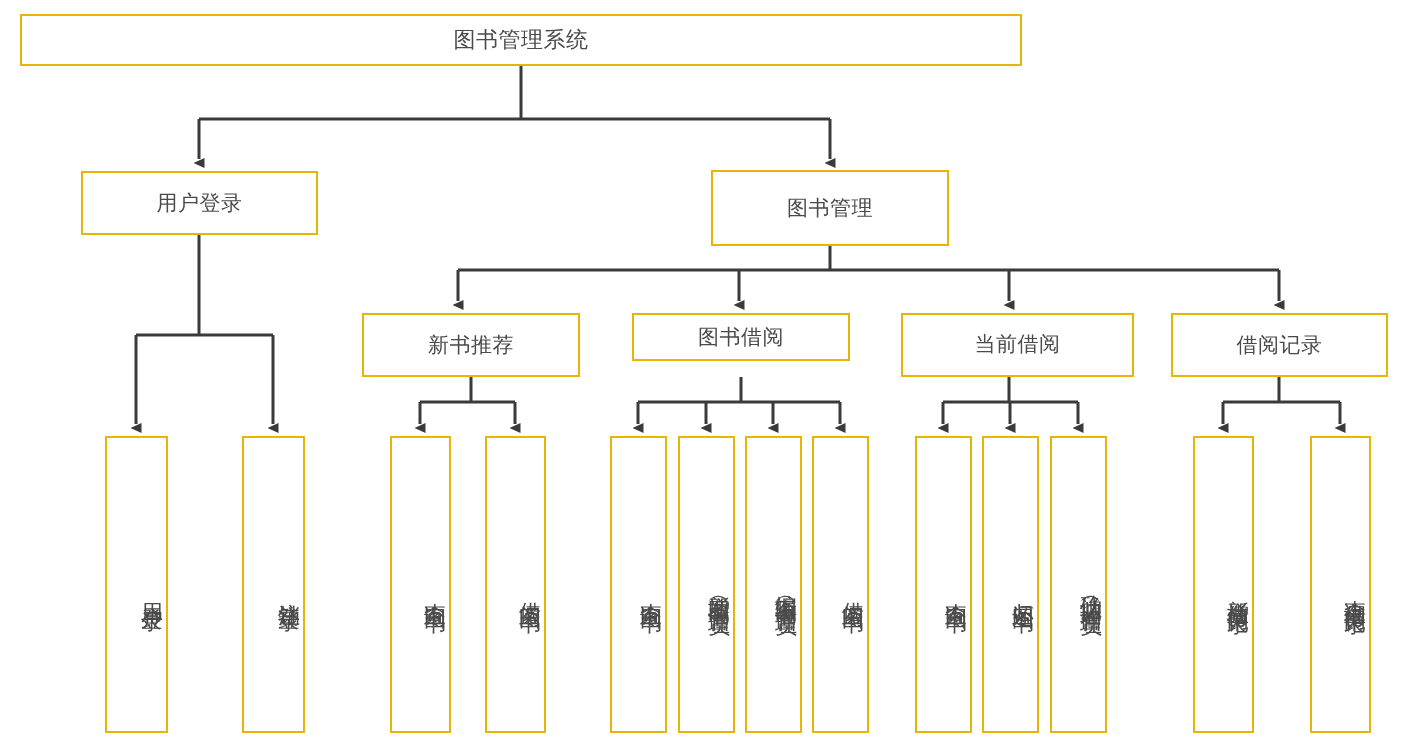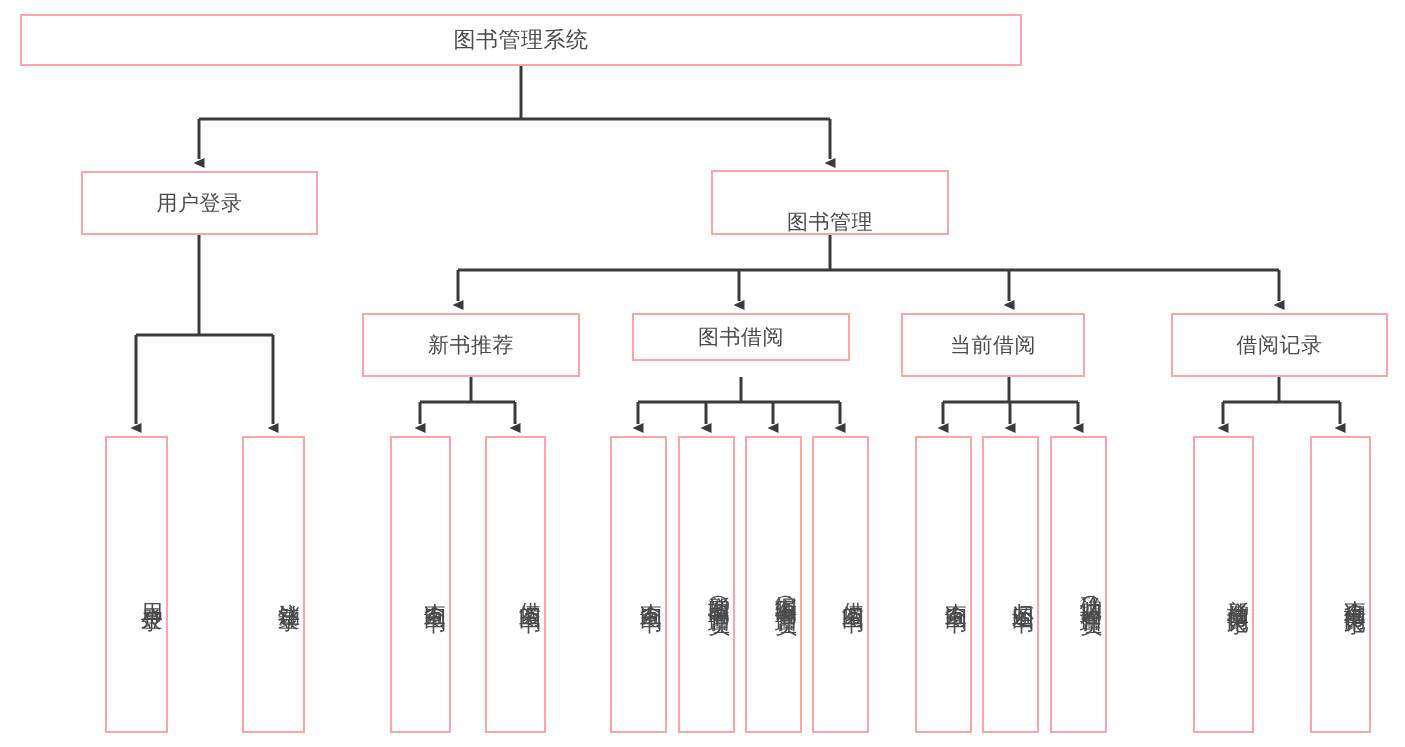--- a/index.html
+++ b/index.html
@@ -20,21 +20,21 @@
   #edges {
     position: absolute;
     left: 0; top: 0;
     width: 1405px;
     height: 747px;
     pointer-events: none;
   }
   .node {
     position: absolute;
     box-sizing: border-box;
-    border: 2px solid #fca5a5;
+    border: 2px solid #eab308;
     background: #ffffff;
     display: flex;
     align-items: center;
     justify-content: center;
     color: #4a4a4a;
     letter-spacing: 0.5px;
   }
   .node.h {
     font-size: 21px;
     line-height: 1.1;
@@ -111,30 +111,30 @@
       </g>
   </svg>
 
   <div id="node-layer">
       <div class="node h root" style="left: 20px; top: 14px; width: 1002px; height: 52px;">
         <span>图书管理系统</span>
       </div>
       <div class="node h" style="left: 81px; top: 171px; width: 237px; height: 64px;">
         <span>用户登录</span>
       </div>
-      <div class="node h" style="left: 711px; top: 170px; width: 238px; height: 65px; align-items: flex-end;">
+      <div class="node h" style="left: 711px; top: 170px; width: 238px; height: 76px;">
         <span>图书管理</span>
       </div>
       <div class="node h" style="left: 362px; top: 313px; width: 218px; height: 64px;">
         <span>新书推荐</span>
       </div>
       <div class="node h" style="left: 632px; top: 313px; width: 218px; height: 48px;">
         <span>图书借阅</span>
       </div>
-      <div class="node h" style="left: 901px; top: 313px; width: 184px; height: 64px;">
+      <div class="node h" style="left: 901px; top: 313px; width: 233px; height: 64px; font-family: Liberation Serif, serif;">
         <span>当前借阅</span>
       </div>
       <div class="node h" style="left: 1171px; top: 313px; width: 217px; height: 64px;">
         <span>借阅记录</span>
       </div>
       <div class="node v" style="left: 105px; top: 436px; width: 63px; height: 297px;">
         <span>用户登录</span>
       </div>
       <div class="node v" style="left: 242px; top: 436px; width: 63px; height: 297px;">
         <span>注销登录</span>

